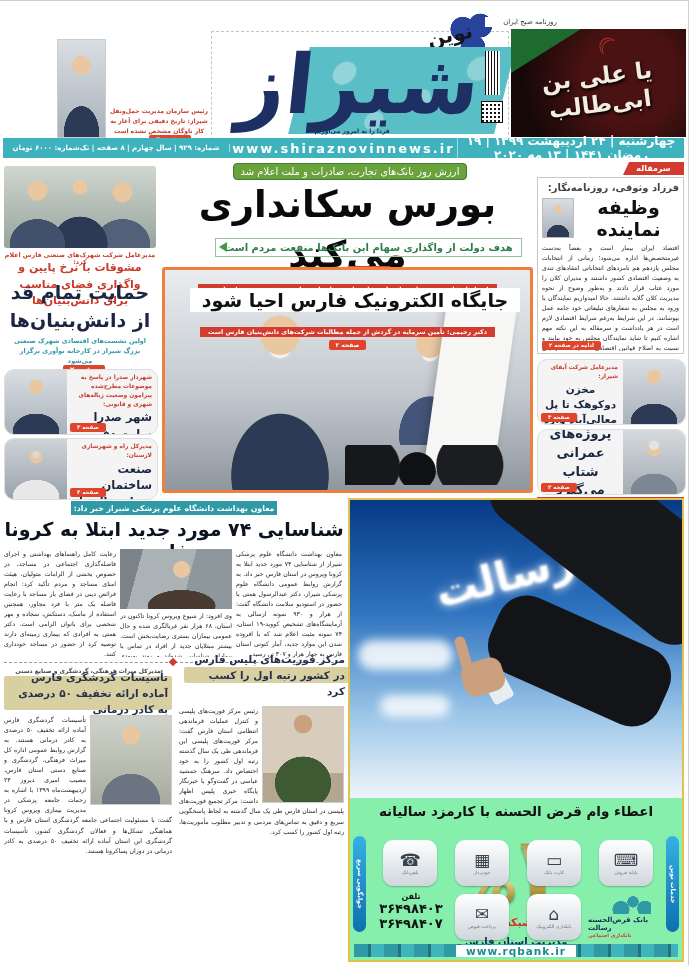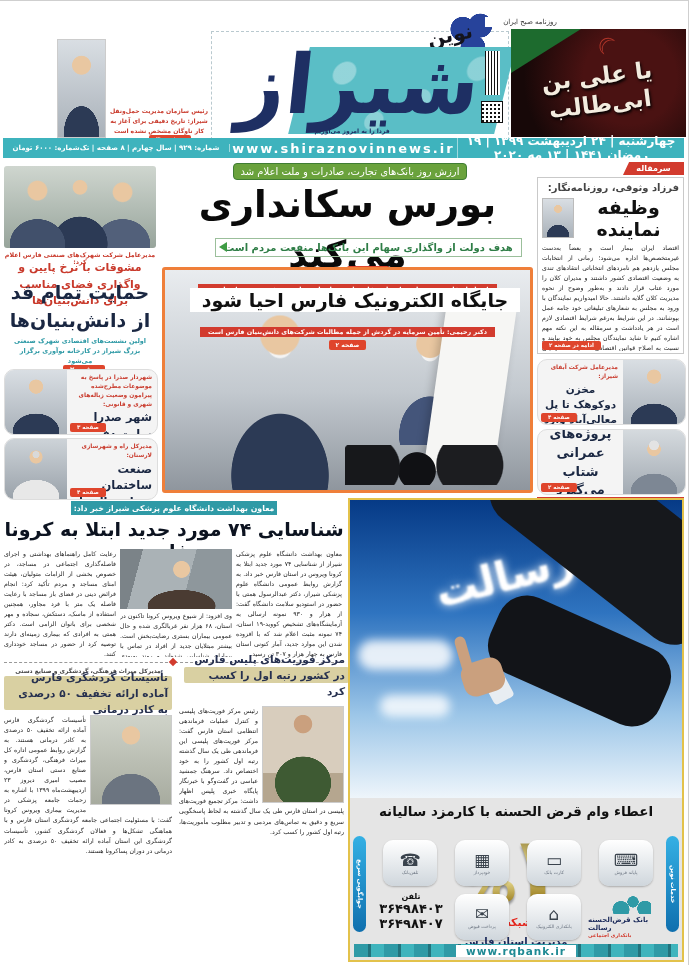--- a/index.html
+++ b/index.html
@@ -233,21 +233,21 @@
 
   <div class="abs tanhead" style="left:185px;top:666px;width:165px;height:16px;box-sizing:border-box;">مرکز فوریت‌های پلیس فارس در کشور رتبه اول را کسب کرد</div>
   <div class="abs body-s jst" style="left:180px;top:705px;width:165px;height:255px;">
     <div class="ph" style="float:right;width:80px;height:95px;margin:0 0 3px 4px;border:1px solid #ccc;border-radius:0;background:
          radial-gradient(circle at 50% 18%, #caa07e 0 10%, rgba(0,0,0,0) 11%),
          radial-gradient(ellipse 58% 46% at 50% 80%, #3e5a33 0 60%, rgba(0,0,0,0) 61%),
          linear-gradient(#d8cdbd 0 70%,#b5a68f 70%);"></div>
     <span>رئیس مرکز فوریت‌های پلیسی و کنترل عملیات فرماندهی انتظامی استان فارس گفت: مرکز فوریت‌های پلیسی این فرماندهی طی یک سال گذشته رتبه اول کشور را به خود اختصاص داد. سرهنگ جمشید عباسی در گفت‌وگو با خبرنگار پایگاه خبری پلیس اظهار داشت: مرکز تجمیع فوریت‌های پلیسی در استان فارس طی یک سال گذشته به لحاظ پاسخگویی سریع و دقیق به تماس‌های مردمی و تدبیر مطلوب مأموریت‌ها، رتبه اول کشور را کسب کرد.</span>
   </div>
 
-  <div class="abs" style="left:349px;top:497px;width:336px;height:464px;border:2px solid #e3c24b;box-sizing:border-box;overflow:hidden;background:#e5e5e5;">
+  <div class="abs" style="left:349px;top:497px;width:336px;height:464px;border:2px solid #e3c24b;box-sizing:border-box;overflow:hidden;background:#86efac;">
 
     <div class="abs" style="left:0;top:0;width:100%;height:298px;background:linear-gradient(180deg,#063a86 0%,#2f74c0 38%,#9cc6e8 72%,#eef5fb 100%);overflow:hidden;">
       <div class="abs" style="left:8px;top:140px;width:95px;height:30px;background:#fff;border-radius:20px;filter:blur(5px);opacity:.85;"></div>
       <div class="abs" style="left:30px;top:195px;width:70px;height:22px;background:#fff;border-radius:16px;filter:blur(5px);opacity:.8;"></div>
       <div class="abs" style="left:70px;top:52px;width:170px;font-size:42px;font-weight:900;color:#fff;transform:rotate(-14deg);
                   filter:blur(1.1px);text-shadow:0 0 10px #fff;text-align:center;">رسالت</div>
       <div class="abs" style="right:-60px;top:-20px;width:260px;height:110px;background:#16181c;transform:rotate(38deg);border-radius:34px;"></div>
       <div class="abs" style="right:10px;top:120px;width:185px;height:82px;background:#121418;transform:rotate(24deg);border-radius:30px;"></div>
       <div class="abs" style="left:138px;top:176px;width:22px;height:26px;background:#e8edf2;transform:rotate(-28deg);border-radius:4px;"></div>
       <div class="abs" style="left:112px;top:160px;width:42px;height:34px;background:#caa07e;border-radius:12px;transform:rotate(-18deg);"></div>

